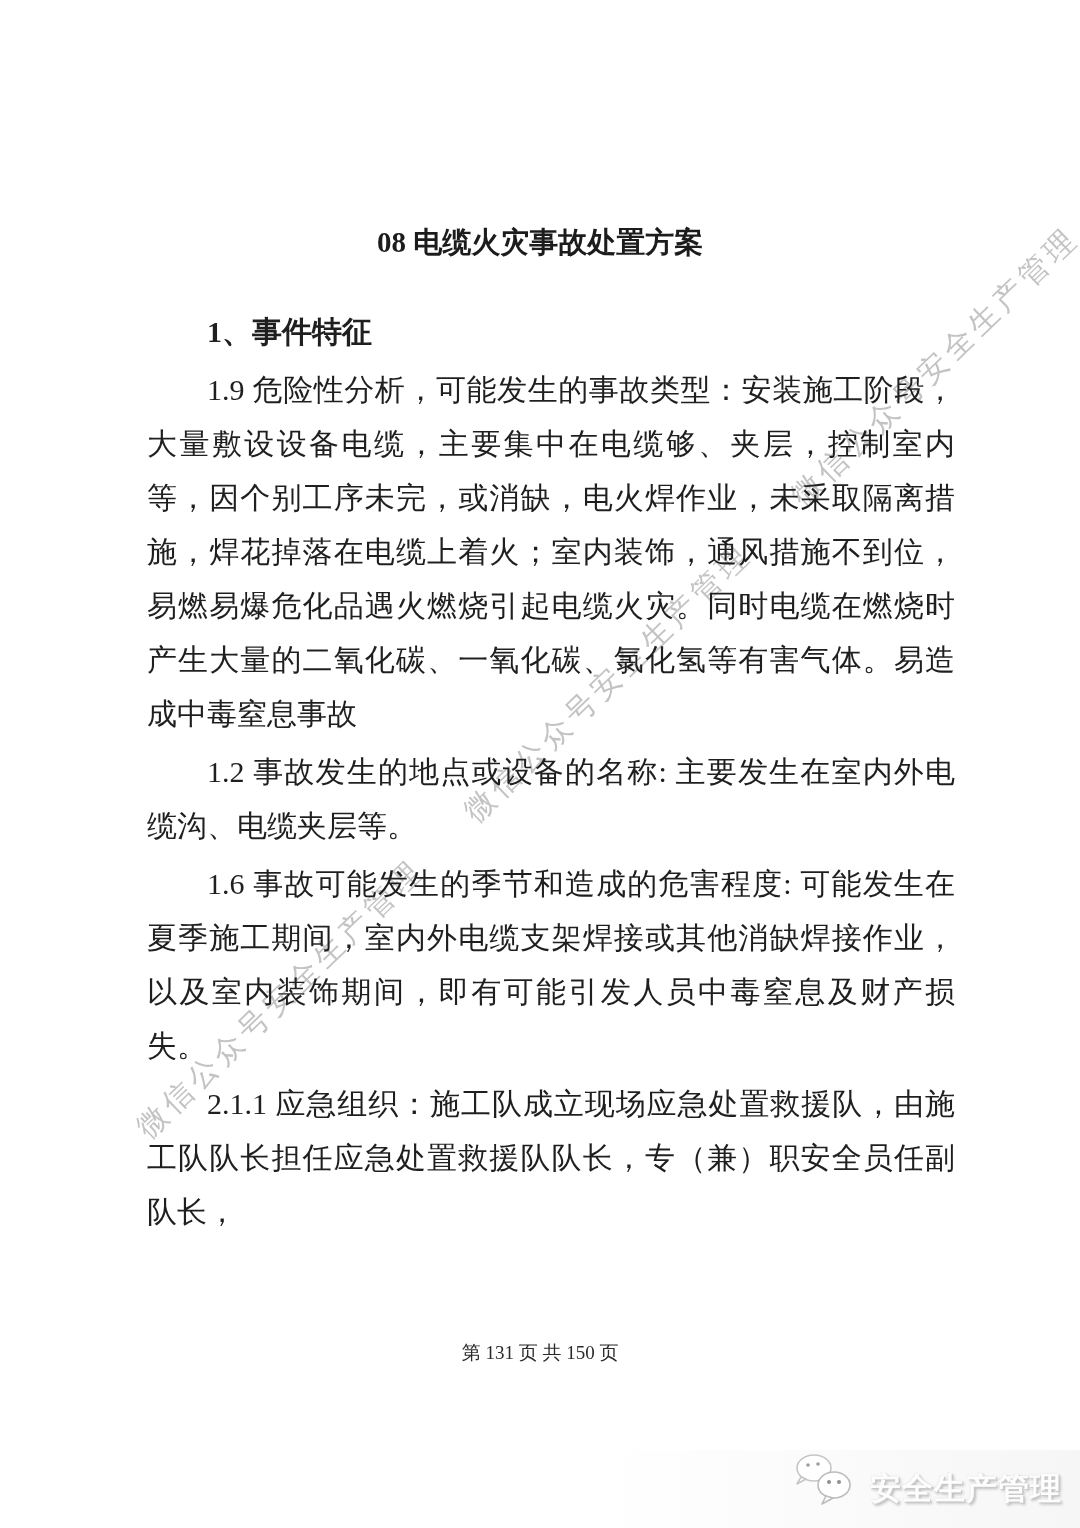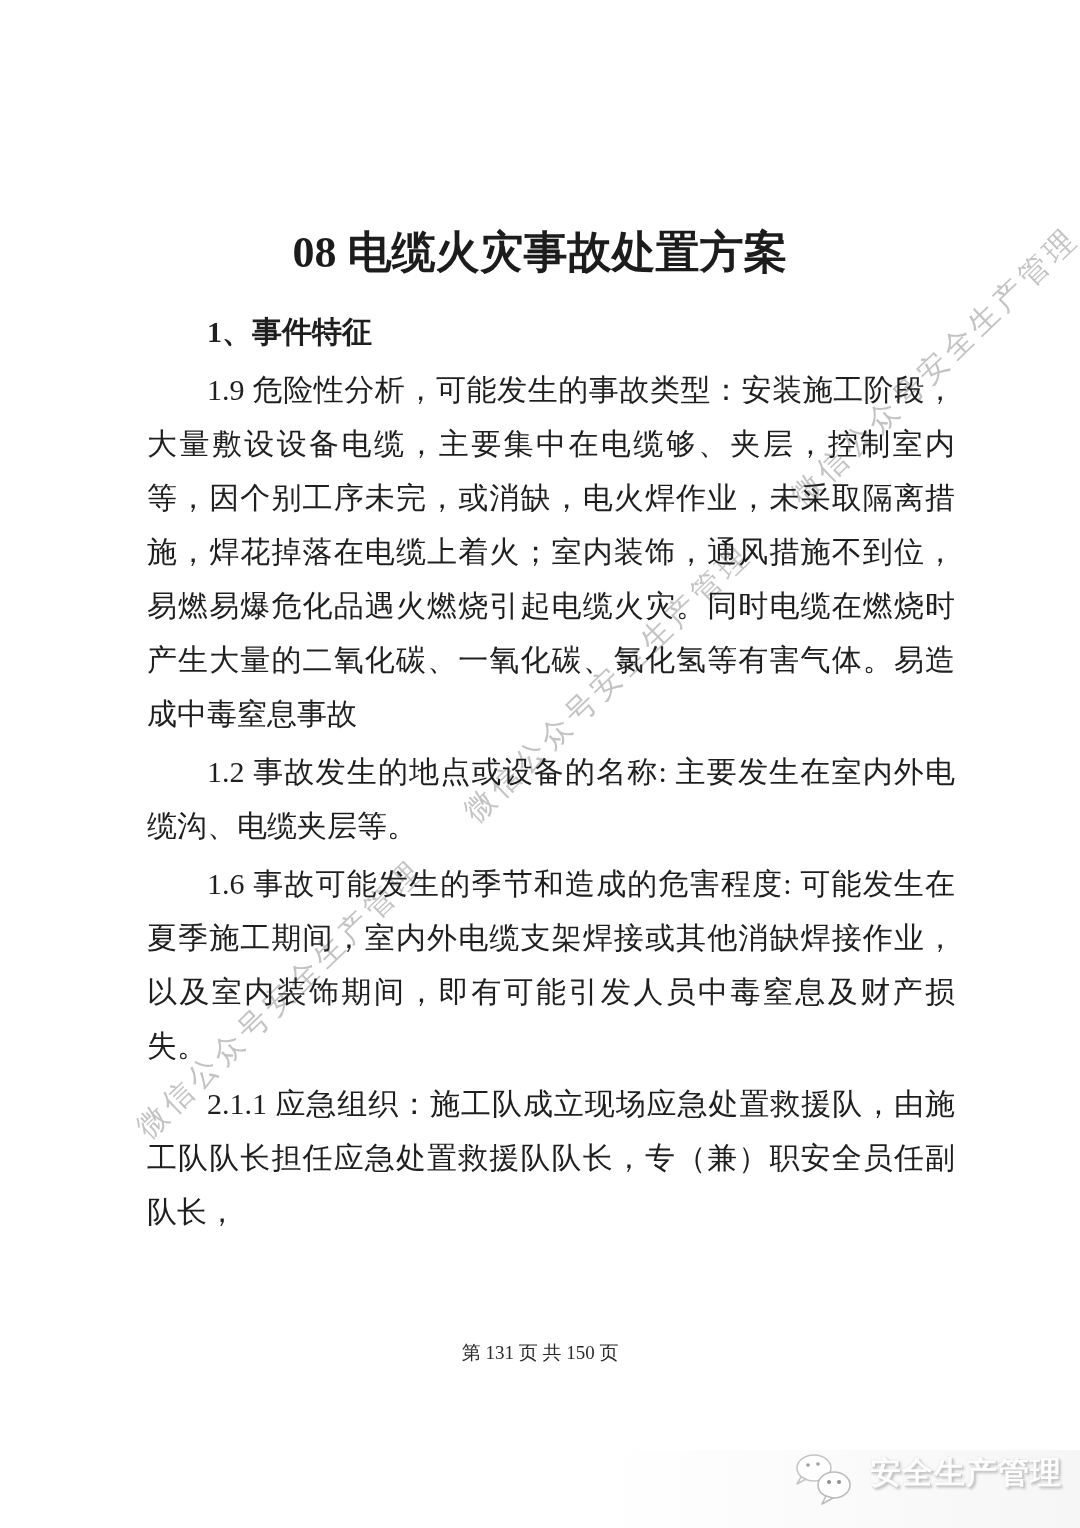--- a/index.html
+++ b/index.html
@@ -23,21 +23,21 @@
     font-size:30px;
     letter-spacing:5px;
     color:#c3c3c3;
     z-index:1;
     pointer-events:none;
   }
   .doc-title{
     position:absolute;
     top:223px;left:0;right:0;
     text-align:center;
-    font-size:44px;
+    font-size:29px;
     font-weight:bold;
     color:#1c1c1c;
     z-index:2;
   }
   .doc-body{
     position:absolute;
     left:143px;top:301px;
     width:816px;
     font-size:30px;
     line-height:54px;
@@ -65,21 +65,21 @@
     position:absolute;
     left:0;right:0;bottom:0;
     height:78px;
     background:linear-gradient(to right, rgba(255,255,255,0) 55%, rgba(0,0,0,0.035) 100%);
     z-index:2;
   }
   .brand{
     position:absolute;
     right:18px;top:1452px;
     display:flex;
-    align-items:flex-start;
+    align-items:flex-end;
     gap:10px;
     z-index:3;
   }
   .brand-icon{
     width:68px;height:58px;
     flex:0 0 auto;
   }
   .brand-name{
     font-size:31px;
     font-weight:bold;

